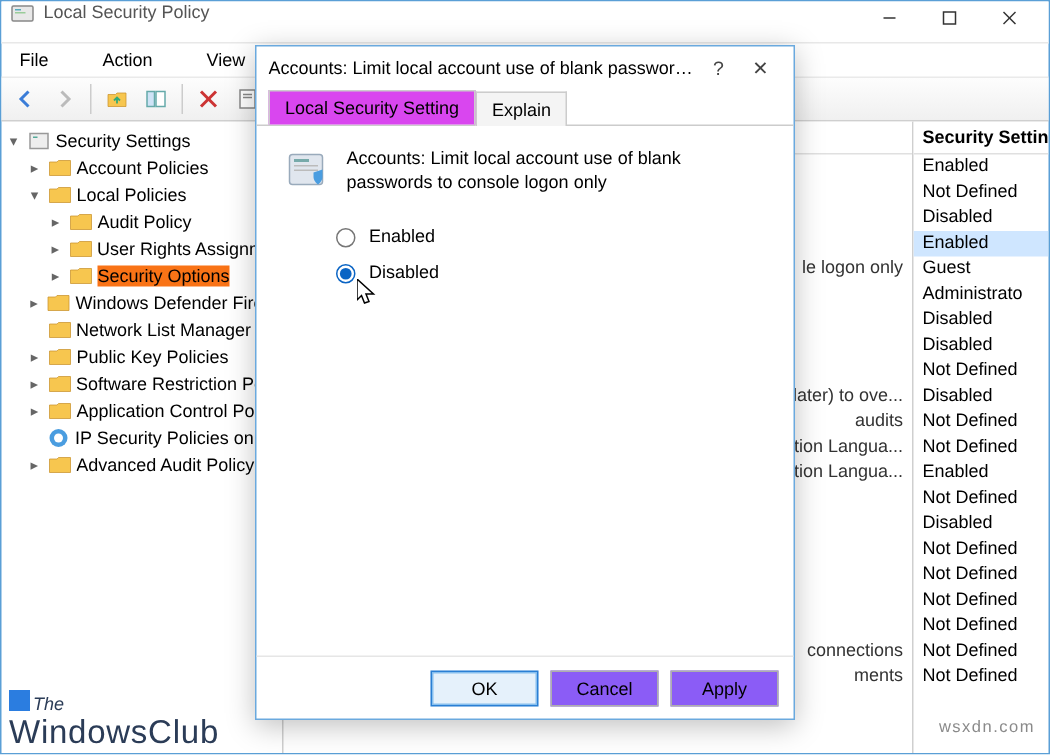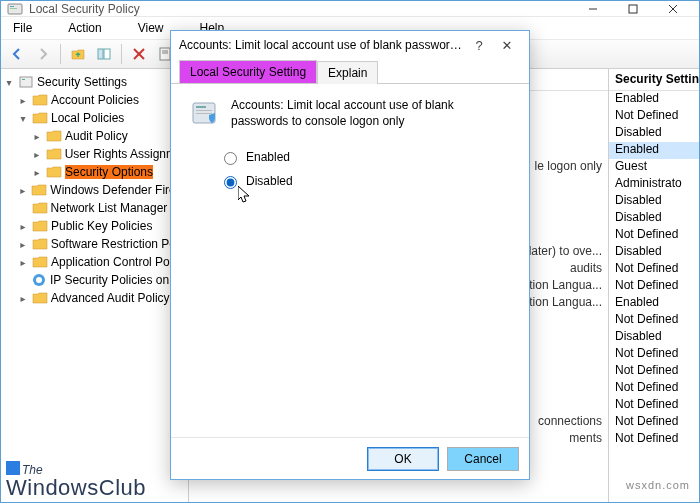--- a/index.html
+++ b/index.html
@@ -1,19 +1,19 @@
 <!DOCTYPE html>
 <html><head>
 <meta charset="utf-8">
 <style>
 * { box-sizing: border-box; font-family: "Segoe UI", Tahoma, sans-serif; font-size: 12px; }
 body { margin: 0; background: #fff; width: 700px; height: 503px; overflow: hidden; position: relative; }
 
 .main-window { width: 700px; height: 503px; border: 1px solid #5a9fd6; background: #fff; display: flex; flex-direction: column; }
-.titlebar { height: 16px; display: flex; align-items: center; padding: 0 6px; background: #fff; border-bottom: 1px solid #e8e8e8; }
+.titlebar { height: 28px; display: flex; align-items: flex-start; padding: 0 6px; background: #fff; border-bottom: 1px solid #e8e8e8; }
 .titlebar .icon-sec { width: 16px; height: 16px; margin-right: 6px; }
 .titlebar .title { flex: 1; color: #555; }
 .winbtns { display: flex; }
 .winbtn { width: 40px; height: 22px; display: flex; align-items: center; justify-content: center; color: #555; }
 .winbtn svg { width: 10px; height: 10px; }
 
 .menubar { height: 22px; display: flex; align-items: center; padding: 0 4px; gap: 20px; }
 .menubar span { padding: 2px 8px; }
 
 .toolbar { height: 30px; display: flex; align-items: center; padding: 0 4px; gap: 2px; border-top: 1px solid #eaeaea; border-bottom: 1px solid #cfcfcf; background: linear-gradient(#fdfdfd,#f0f0f0); }
@@ -49,21 +49,21 @@
 .tab.active { background: #d946ef; z-index: 2; }
 .dlg-body { flex: 1; padding: 14px 18px; }
 .desc-row { display: flex; gap: 10px; margin-bottom: 20px; }
 .desc-row .bigicon { width: 32px; height: 32px; flex-shrink: 0; }
 .desc-row .txt { line-height: 1.35; }
 .radios { margin-left: 30px; display: flex; flex-direction: column; gap: 8px; }
 .radio { display: flex; align-items: center; gap: 6px; }
 .radio input { accent-color: #0a64c4; }
 .cursor-arrow { position: absolute; left: 238px; top: 186px; pointer-events: none; }
 .dlg-btns { height: 42px; display: flex; align-items: center; justify-content: flex-end; gap: 8px; padding: 0 10px; border-top: 1px solid #e6e6e6; }
-.dlg-btns button { min-width: 72px; height: 24px; border: 1px solid #adadad; background: #7dd3fc; }
+.dlg-btns button { min-width: 72px; height: 24px; border: 1px solid #adadad; background: #8b5cf6; }
 .dlg-btns button.primary { border: 1px solid #2a7fd4; background: #e5f1fb; box-shadow: 0 0 0 1px #87bfee inset; }
 
 .watermark { position: absolute; left: 6px; bottom: 4px; font-family: Georgia, serif; color: #2b3c57; line-height: 1; }
 .watermark .t1 { font-size: 20px; font-style: italic; }
 .watermark .t2 { font-size: 22px; letter-spacing: .5px; }
 .watermark .sq { display: inline-block; width: 14px; height: 14px; background: #2b7de0; margin-right: 2px; vertical-align: -1px; }
 .wsx { position: absolute; right: 10px; bottom: 12px; color: #8a8a8a; font-size: 11px; letter-spacing: 1px; }
 
 .folder-icon { fill: #f7c64f; stroke: #c9932e; stroke-width: .5; }
 </style>
@@ -339,20 +339,21 @@
       </label>
       <label class="radio">
         <input type="radio" name="st" checked="" style="">
         <span>Disabled</span>
       </label>
     </div>
   </div>
   <div class="dlg-btns">
     <button class="primary">OK</button>
     <button>Cancel</button>
+    <button>Apply</button>
   </div>
 </div>
 
 <svg class="cursor-arrow" width="16" height="20" viewBox="0 0 16 20">
     <path d="M0 0l0 14 3-3 2 5 3-1-2-5 5 0z" fill="#fff" stroke="#000" stroke-width="1"></path>
   </svg>
 
 <div class="watermark">
   <div class="t1"><span class="sq"></span><span>The</span></div>
   <div class="t2">WindowsClub</div>

